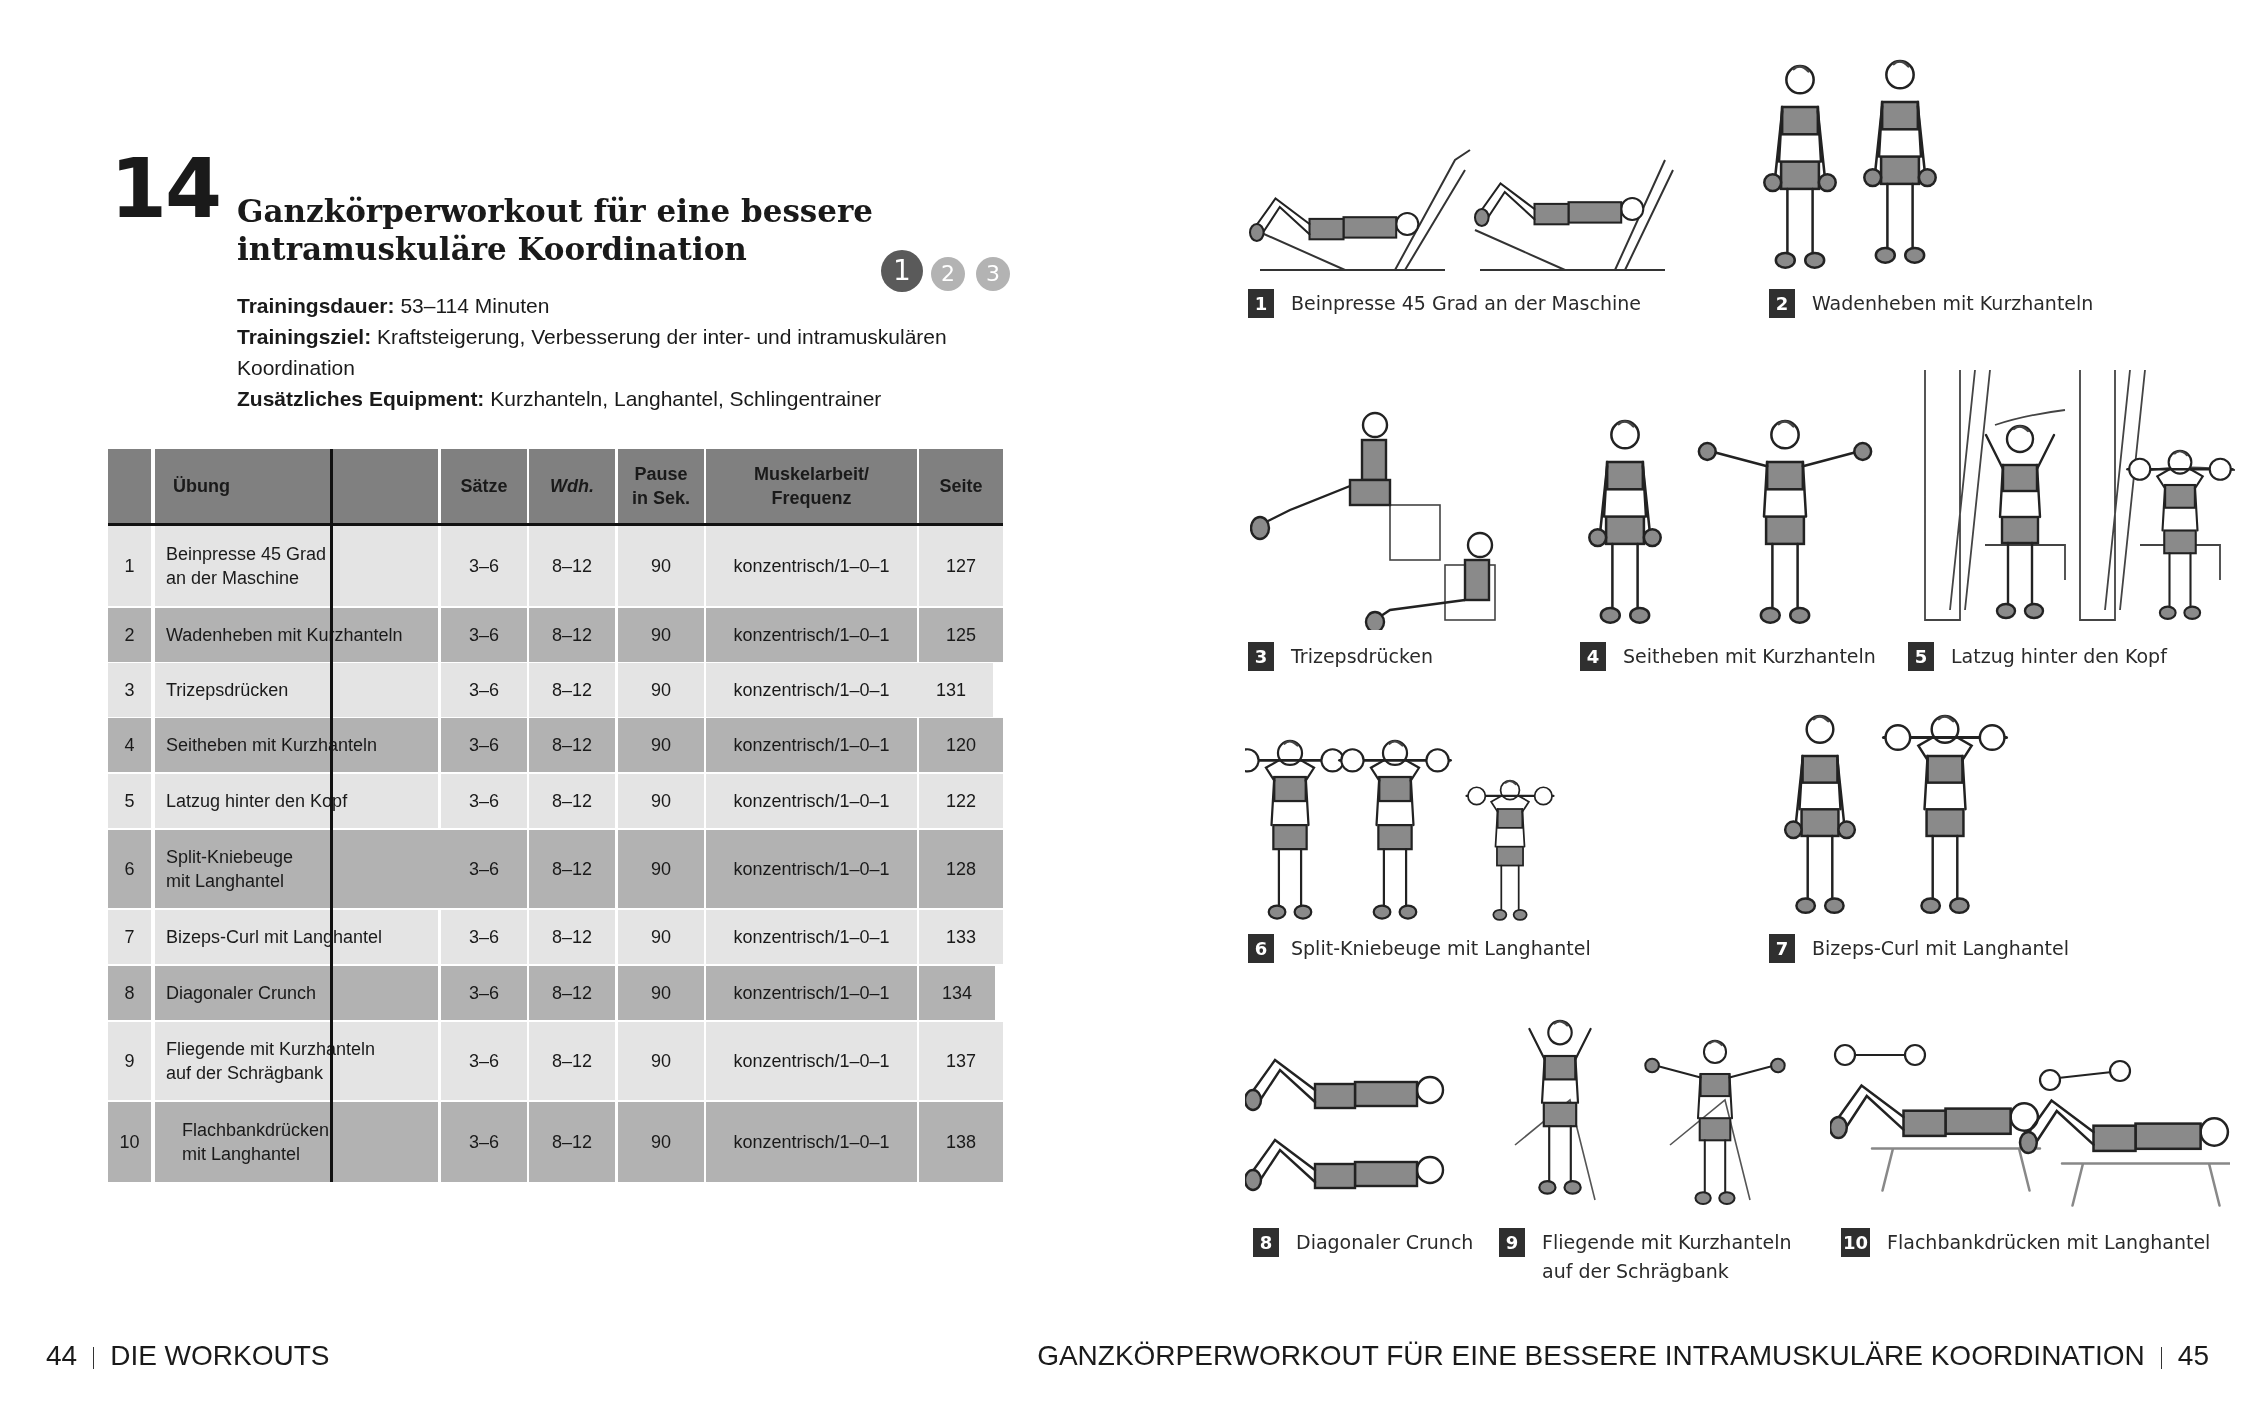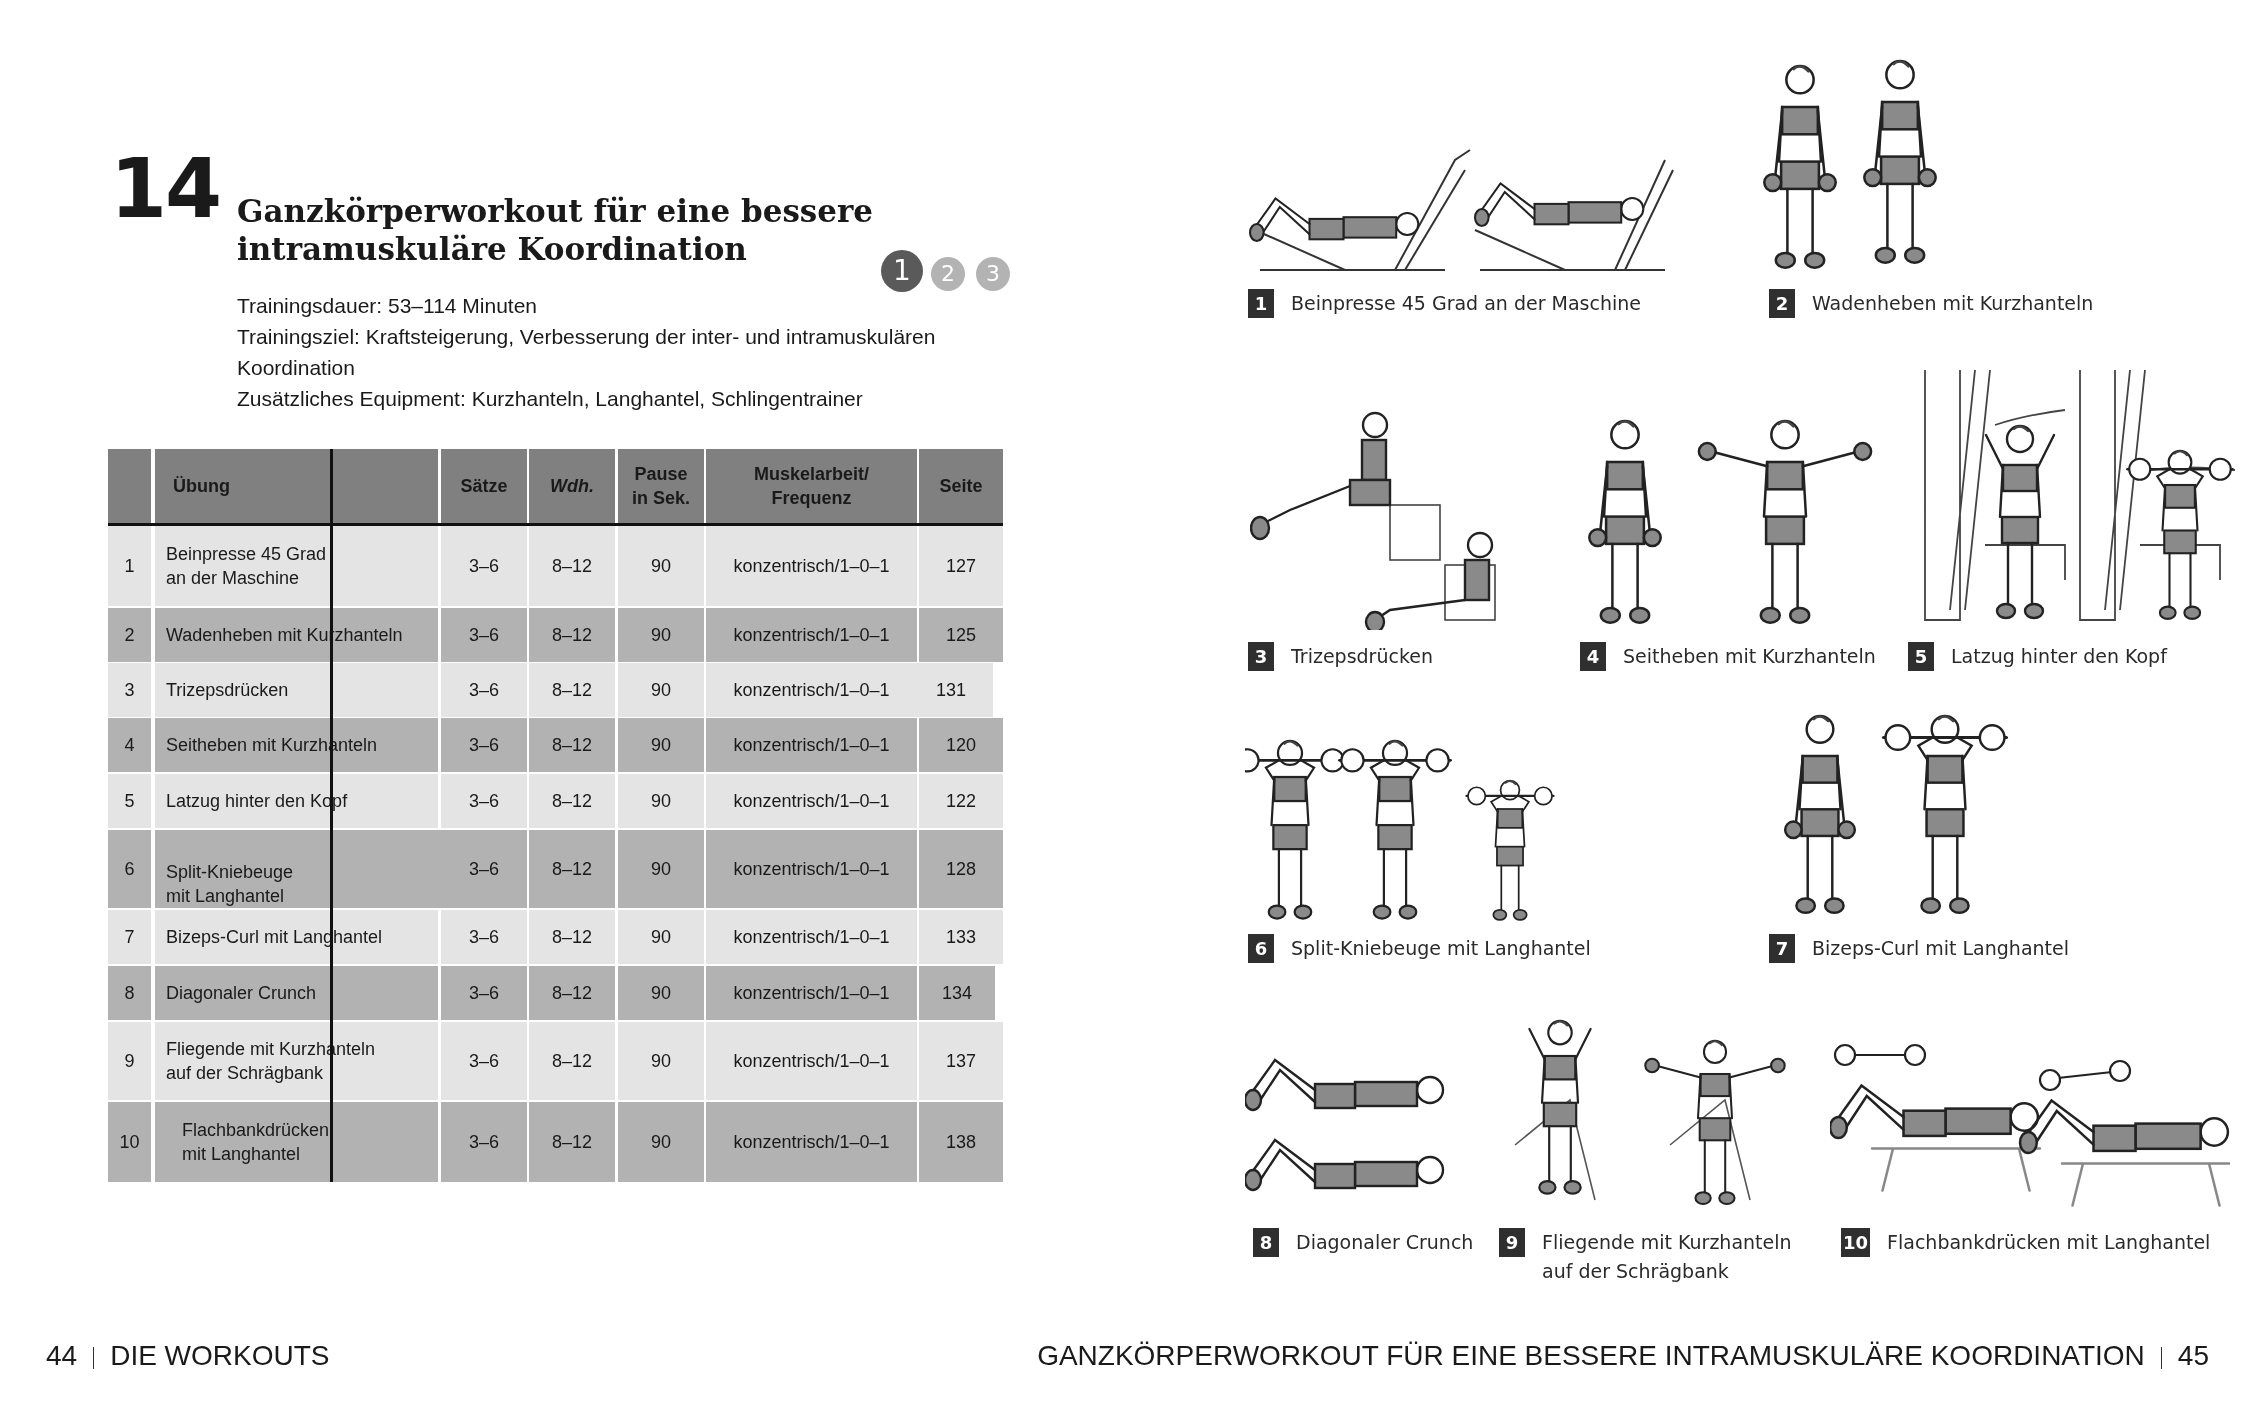--- a/index.html
+++ b/index.html
@@ -8,21 +8,21 @@
   .abs { position:absolute; }
   
   .chapter-num { left:110px; top:148px; font-size:82px; font-weight:bold; line-height:1;
                  font-family:"DejaVu Sans", sans-serif; letter-spacing:-2px; color:#1a1a1a; }
   .title { left:237px; top:192px; width:640px; font-family:"DejaVu Serif", serif; font-weight:bold;
            font-size:31px; line-height:38px; color:#1a1a1a; }
   .level { top:250px; border-radius:50%; color:#fff; text-align:center; font-family:"DejaVu Sans", sans-serif; }
   .level.active { background:#5a5a5a; width:42px; height:42px; line-height:42px; font-size:28px; left:881px; }
   .level.inactive { background:#b3b3b3; width:34px; height:34px; line-height:34px; font-size:22px; top:257px; }
   .meta { left:237px; top:290px; width:780px; font-size:21px; line-height:31px; font-family:"Liberation Sans", sans-serif; }
-  .meta b { font-weight:normal;margin-top:44px; }
+  .meta b { font-weight:bold;margin-top:44px; }
   .meta .row { display:block; }
   
   .tbl { left:108px; top:449px; width:895px; }
   .tr { position:absolute; left:0; width:895px; display:flex; }
   .td { position:absolute; top:0; bottom:0; display:flex; align-items:center; font-size:18px; line-height:24px; }
   .td.c { justify-content:center; text-align:center; }
   .hdr .td { background:#808080; font-weight:bold; font-size:18px; color:#1a1a1a; }
   .row-light .td { background:#e4e4e4; }
   .row-dark .td { background:#b2b2b2; }
   .vline { position:absolute; left:330px; top:449px; width:3px; height:733px; background:#111; }
@@ -121,21 +121,21 @@
         <span>Latzug hinter den Kopf</span>
       </div>
       <div class="td c" style="left: 333px; width: 86px;">3–6</div>
       <div class="td c" style="left: 421px; width: 86px;">8–12</div>
       <div class="td c" style="left: 510px; width: 86px;">90</div>
       <div class="td c" style="left: 598px; width: 211px;">konzentrisch/1–0–1</div>
       <div class="td c" style="left: 811px; width: 84px;">122</div>
     </div>
     <div class="tr row-dark" style="top: 381px; height: 78px;">
       <div class="td c" style="left: 0px; width: 43px; justify-content: center;">6</div>
-      <div class="td " style="left: 47px; width: 332px; padding-left: 11px; box-sizing: border-box; flex-direction: column; align-items: flex-start; justify-content: flex-end;">
+      <div class="td " style="left: 47px; width: 332px; padding-left: 11px; box-sizing: border-box; flex-direction: column; align-items: flex-start; justify-content: center;">
         <span>Split-Kniebeuge</span>
         <span>mit Langhantel</span>
       </div>
       <div class="td c" style="left: 333px; width: 86px;">3–6</div>
       <div class="td c" style="left: 421px; width: 86px;">8–12</div>
       <div class="td c" style="left: 510px; width: 86px;">90</div>
       <div class="td c" style="left: 598px; width: 211px;">konzentrisch/1–0–1</div>
       <div class="td c" style="left: 811px; width: 84px;">128</div>
     </div>
     <div class="tr row-light" style="top: 461px; height: 54px;">

